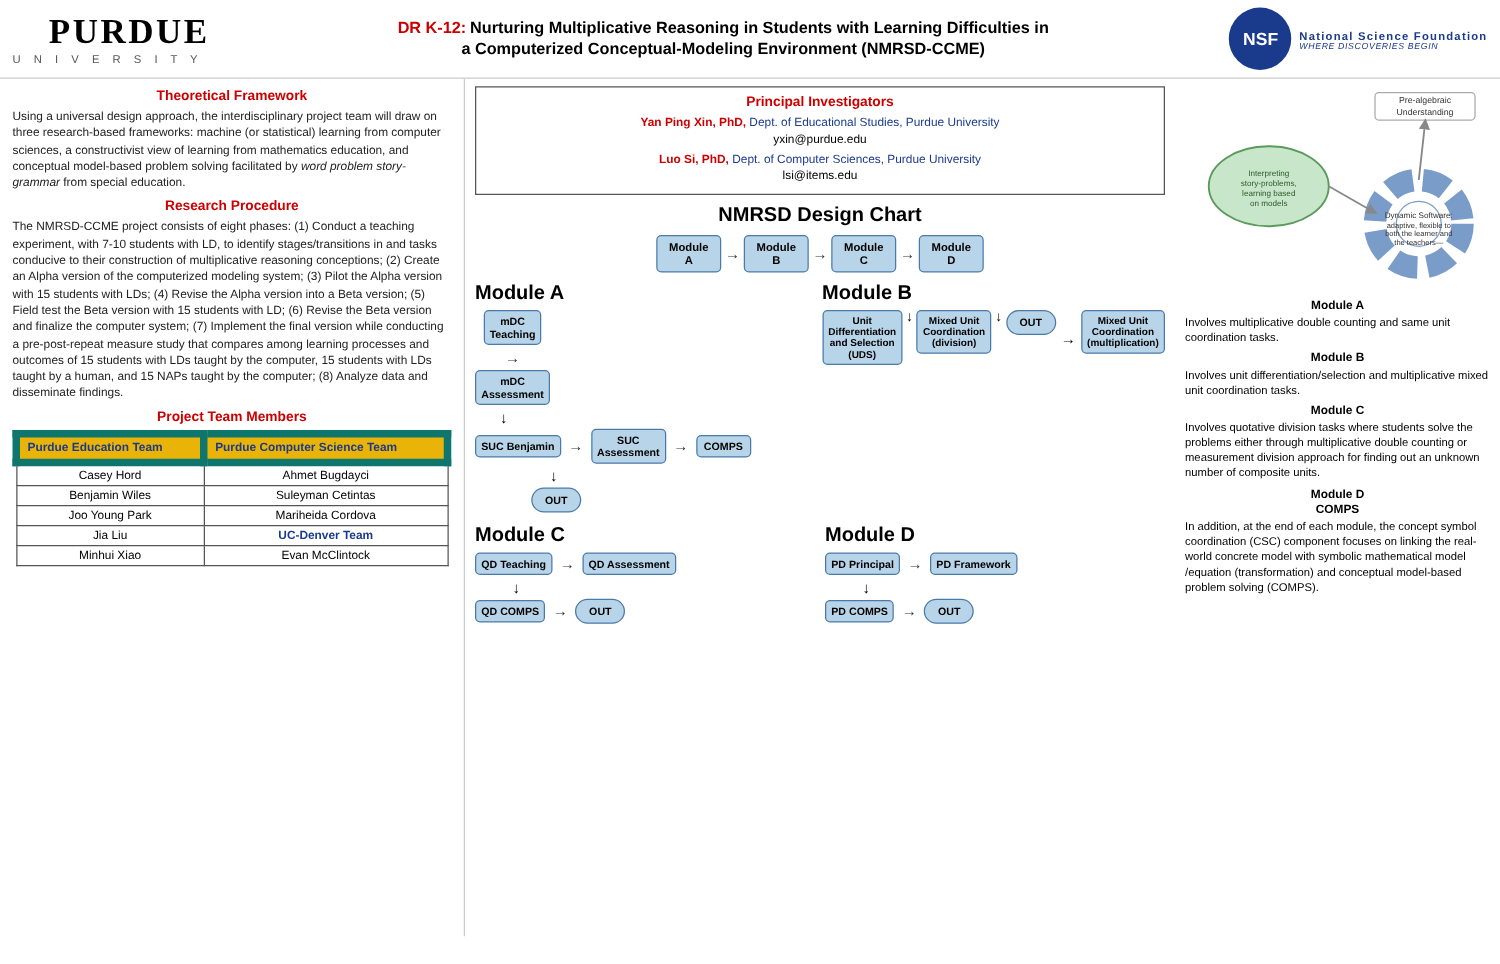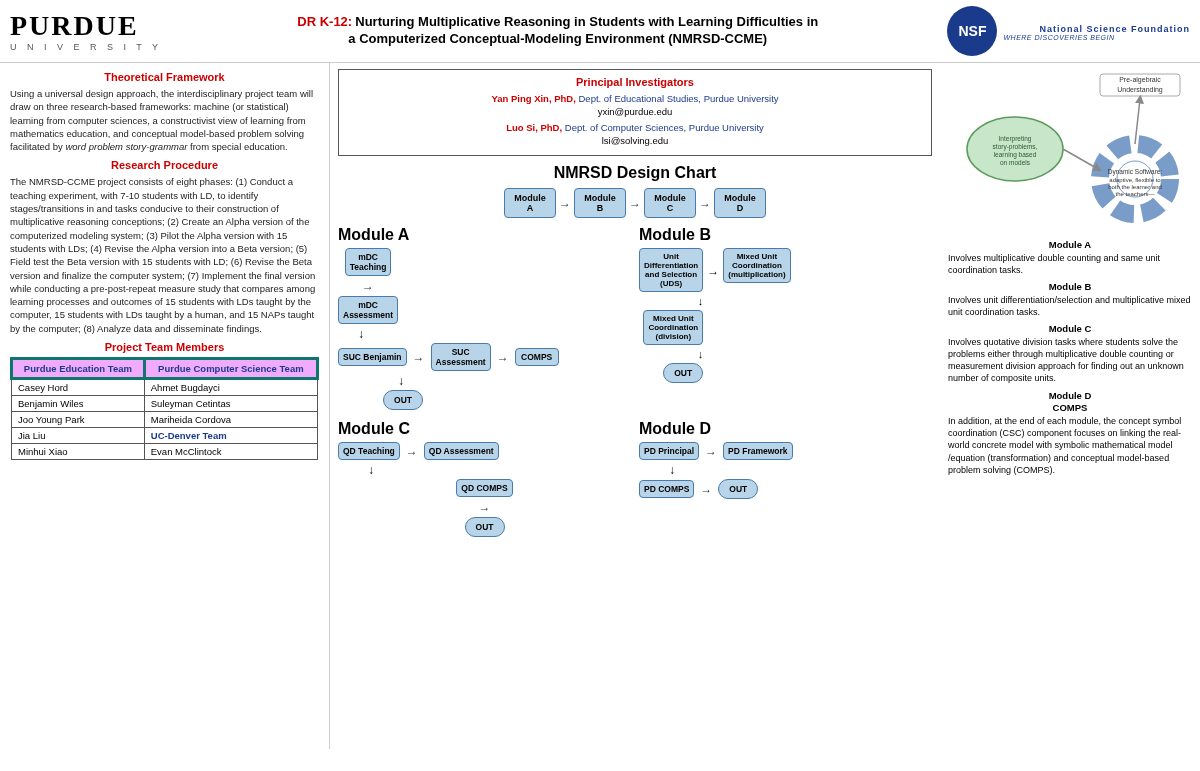--- a/index.html
+++ b/index.html
@@ -24,20 +24,21 @@
       display: flex;
       flex-direction: column;
       margin-right: 16px;
     }
     .purdue-logo .purdue-text {
       font-size: 28px;
       font-weight: 900;
       color: #000;
       letter-spacing: 2px;
       font-family: Georgia, serif;
+      margin-left: 29px;
     }
     .purdue-logo .univ-text {
       font-size: 9px;
       letter-spacing: 4px;
       color: #555;
     }
     .header-title {
       flex: 1;
       text-align: center;
       line-height: 1.3;
@@ -70,38 +71,37 @@
       font-size: 14px;
       font-weight: bold;
     }
     .nsf-text {
       font-size: 9px;
       color: #1a3a8c;
       text-align: center;
       font-weight: bold;
       margin-top: 2px;
       letter-spacing: 1px;
-      margin-left: 36px;
     }
     .nsf-tagline {
       font-size: 7px;
       color: #1a3a8c;
       letter-spacing: 0.5px;
       font-style: italic;
     }
 
     
     .main-content {
       display: flex;
       height: calc(771px - 85px);
     }
 
     
     .left-col {
-      width: 330px;
+      width: 372px;
       padding: 8px 10px;
       border-right: 1px solid #ccc;
       overflow: hidden;
     }
     .section-title {
       color: #cc0000;
       font-weight: bold;
       font-size: 11px;
       text-align: center;
       margin-bottom: 4px;
@@ -116,31 +116,31 @@
       font-style: italic;
     }
 
     
     .team-table {
       width: 100%;
       border-collapse: collapse;
       font-size: 9.5px;
     }
     .team-table th {
-      background: #f0abfc;
+      background: #eab308;
       color: #1a3a8c;
       font-weight: bold;
-      border: 3px solid #0f766e;
+      border: 6px solid #0f766e;
       padding: 3px 6px;
-      text-align: center;
+      text-align: left;
     }
     .team-table td {
       border: 1px solid #555;
       padding: 2px 6px;
-      text-align: left;
+      text-align: center;
     }
     .team-table .uc-denver {
       color: #1a3a8c;
       font-weight: bold;
     }
 
     
     .mid-col {
       flex: 1;
       padding: 6px 8px;
@@ -335,21 +335,21 @@
         </tbody>
     </table>
   </div>
 
   <div class="mid-col">
 
     <div class="pi-box">
       <div class="pi-box-title">Principal Investigators</div>
       <div id="pi-list">
           <div class="pi-entry"><span class="pi-name">Yan Ping Xin, PhD,</span> <span class="pi-dept">Dept. of Educational Studies, Purdue University</span><br><span class="pi-email">yxin@purdue.edu</span></div>
-          <div class="pi-entry"><span class="pi-name">Luo Si, PhD,</span> <span class="pi-dept">Dept. of Computer Sciences, Purdue University</span><br><span class="pi-email">lsi@solving.edu</span></div>
+          <div class="pi-entry"><span class="pi-name">Luo Si, PhD,</span> <span class="pi-dept">Dept. of Computer Sciences, Purdue University</span><br><span class="pi-email">lsi@items.edu</span></div>
         </div>
     </div>
 
     <div class="design-chart-title">NMRSD Design Chart</div>
 
     <div class="flow-row">
       <div class="flow-box">Module<br>A</div>
       <span class="arrow">→</span>
       <div class="flow-box">Module<br>B</div>
       <span class="arrow">→</span>
@@ -384,21 +384,21 @@
           </div>
           <div style="display:flex; align-items:center; margin-left:45px;">
             <div class="flow-box oval">OUT</div>
           </div>
         </div>
       </div>
 
       <div class="module-half">
         <div class="module-section-title">Module B</div>
         <div style="display:flex; gap:4px; align-items:flex-start;">
-          <div style="display:flex; flex-direction:column; align-items:flex-end; gap:3px;">
+          <div style="display:flex; flex-direction:row; align-items:flex-start; gap:3px;">
             <div class="flow-box small" style="font-size:8px;">Unit<br>Differentiation<br>and Selection<br>(UDS)</div>
             <span style="font-size:11px;">↓</span>
             <div class="flow-box small" style="font-size:8px;">Mixed Unit<br>Coordination<br>(division)</div>
             <span style="font-size:11px;">↓</span>
             <div class="flow-box oval">OUT</div>
           </div>
           <span style="font-size:12px; margin-top:16px;">→</span>
           <div style="display:flex; flex-direction:column; align-items:center; margin-top:0;">
             <div class="flow-box small" style="font-size:8px;">Mixed Unit<br>Coordination<br>(multiplication)</div>
           </div>
@@ -411,21 +411,21 @@
       <div class="module-half">
         <div class="module-section-title">Module C</div>
         <div style="display:flex; align-items:center; gap:3px; margin-bottom:3px;">
           <div class="flow-box small">QD Teaching</div>
           <span class="arrow">→</span>
           <div class="flow-box small">QD Assessment</div>
         </div>
         <div style="display:flex; align-items:center; margin-left:30px; margin-bottom:2px;">
           <span style="font-size:12px;">↓</span>
         </div>
-        <div style="display:flex; align-items:center; gap:3px;flex-direction:column;">
+        <div style="display:flex; align-items:center; gap:3px;">
           <div class="flow-box small">QD COMPS</div>
           <span class="arrow">→</span>
           <div class="flow-box oval">OUT</div>
         </div>
       </div>
 
       <div class="module-half">
         <div class="module-section-title">Module D</div>
         <div style="display:flex; align-items:center; gap:3px; margin-bottom:3px;">
           <div class="flow-box small">PD Principal</div>

